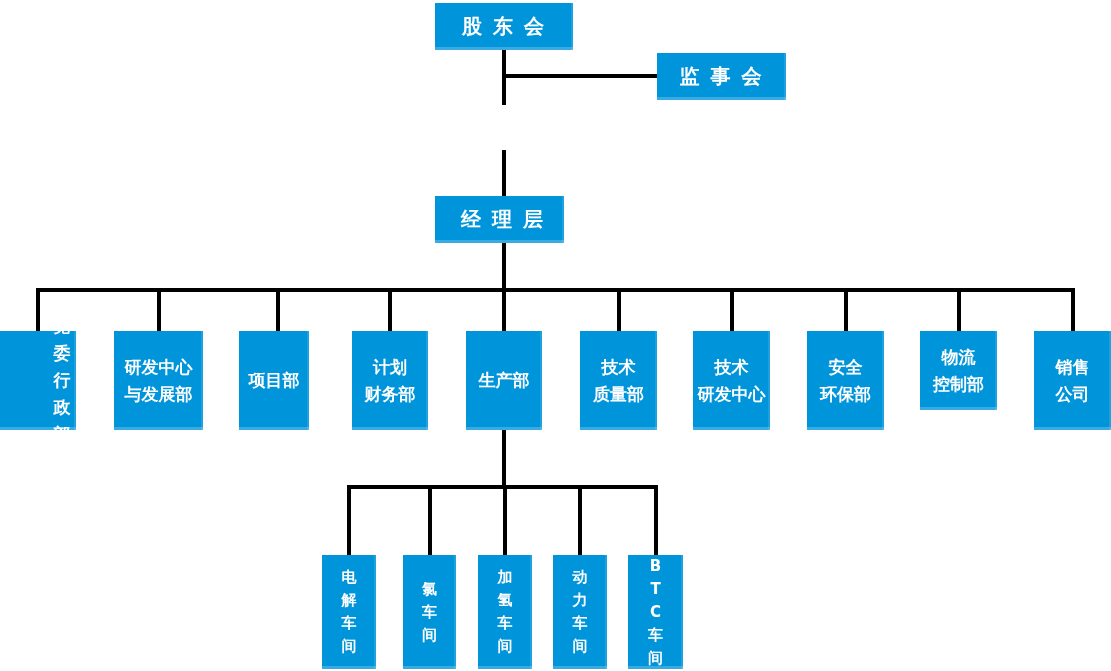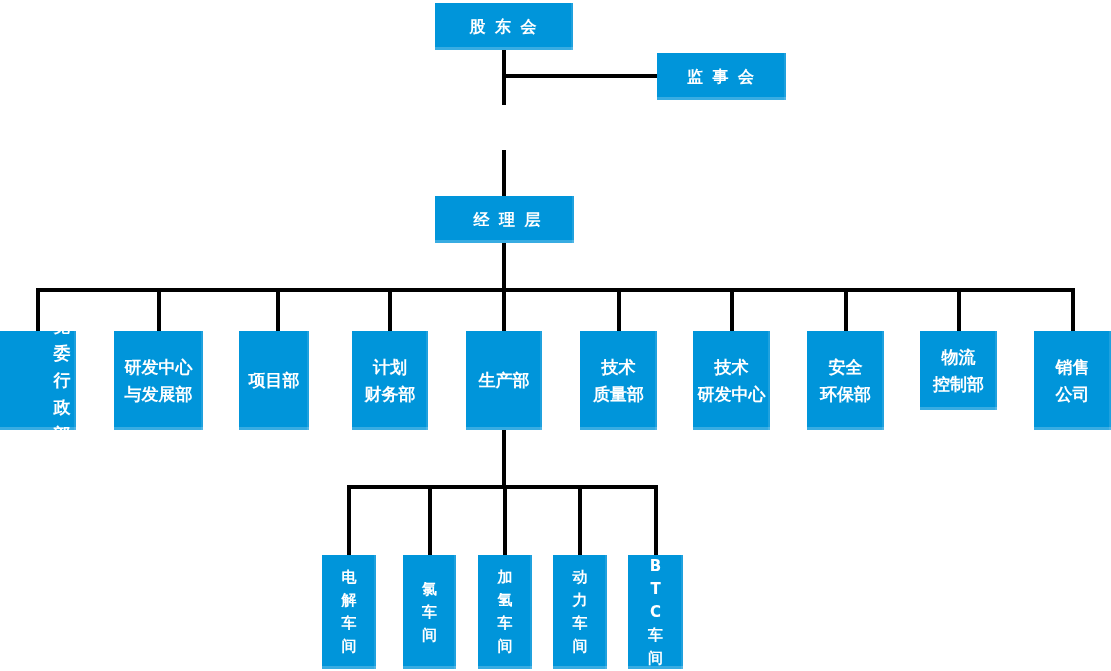--- a/index.html
+++ b/index.html
@@ -18,28 +18,28 @@
     color: var(--node-text, #ffffff);
     display: flex;
     align-items: center;
     justify-content: center;
     text-align: center;
     font-weight: bold;
     white-space: pre-line;
     box-sizing: border-box;
     box-shadow: inset 0 -3px 0 rgba(255,255,255,0.22), inset -2px 0 0 rgba(255,255,255,0.12);
   }
-  .lvl1 { font-size: 16px; letter-spacing: 2px; line-height: 47px; }
+  .lvl1 { font-size: 20px; letter-spacing: 2px; line-height: 47px; }
   .dept { font-size: 17px; line-height: 27px; }
   .ws   { font-size: 15px; line-height: 23px; }
 
   #node-shareholders { left: 435px; top: 3px;   width: 138px; height: 47px; }
   #node-supervisory  { left: 657px; top: 53px;  width: 129px; height: 47px; }
   #node-board        { left: 435px; top: 103px; width: 138px; height: 47px; }
-  #node-management   { left: 435px; top: 196px; width: 139px; height: 47px; padding-left: 7px; }
+  #node-management   { left: 435px; top: 196px; width: 129px; height: 47px; padding-left: 7px; }
 </style>
 </head>
 <body>
 
 <div class="canvas">
   <svg id="wires" width="1111" height="671">
       <line x1="504" y1="50" x2="504" y2="105" stroke="#000000" stroke-width="4" shape-rendering="crispEdges"></line>
       <line x1="502" y1="76" x2="657" y2="76" stroke="#000000" stroke-width="4" shape-rendering="crispEdges"></line>
       <line x1="504" y1="150" x2="504" y2="198" stroke="#000000" stroke-width="4" shape-rendering="crispEdges"></line>
       <line x1="504" y1="243" x2="504" y2="292" stroke="#000000" stroke-width="4" shape-rendering="crispEdges"></line>

